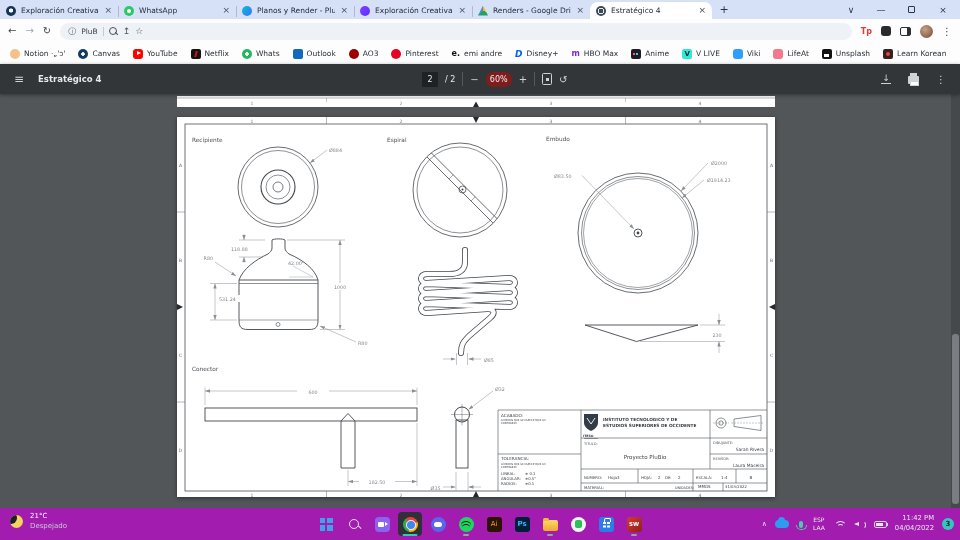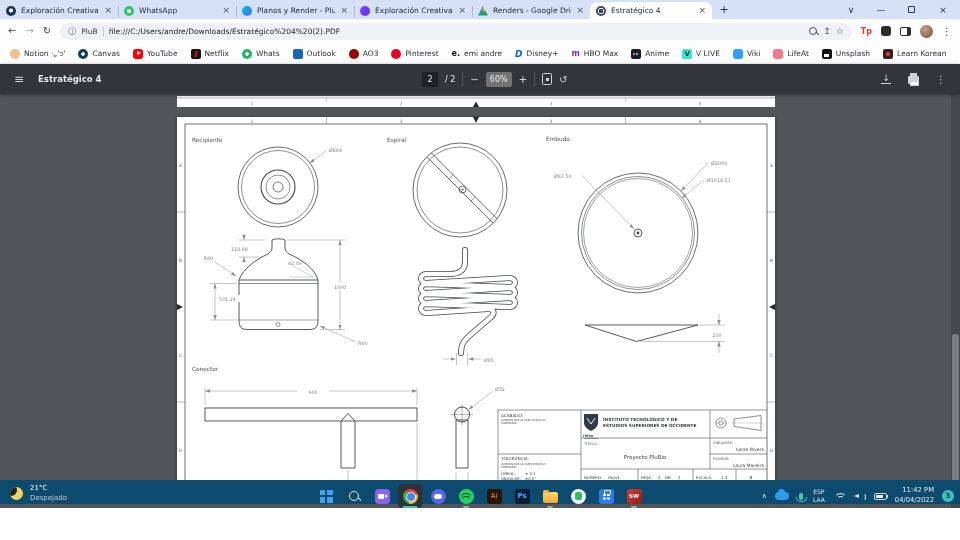--- a/index.html
+++ b/index.html
@@ -75,41 +75,41 @@
   .bi-learnkorean::after{content:"";position:absolute;left:3px;top:3px;width:4px;height:4px;border-radius:50%;background:#d44}
   .bm-more{margin-left:auto;color:#4a5058;font-size:9px}
 
   
   .pdfbar{position:absolute;left:0;top:64px;width:960px;height:30px;background:#323639;color:#e8eaed;display:flex;align-items:center;padding:0 14px;box-shadow:0 1px 4px rgba(0,0,0,.4);z-index:3}
   .pdf-menu{font-size:12px;color:#d0d3d6}
   .pdf-title{font-size:8.5px;font-weight:bold;margin-left:14px}
   .pdf-center{position:absolute;left:50%;top:0;height:30px;transform:translateX(-58px);display:flex;align-items:center;gap:7px;font-size:8px}
   .pagebox{background:#1f2123;min-width:16px;height:15px;display:flex;align-items:center;justify-content:center;padding:0 3px;border-radius:1px}
   .vdiv{width:1px;height:14px;background:#55595e}
-  .zoombox{background:#737373;min-width:26px;height:15px;display:flex;align-items:center;justify-content:center;border-radius:2px}
+  .zoombox{background:#7f1d1d;min-width:26px;height:15px;display:flex;align-items:center;justify-content:center;border-radius:7px}
   .zbtn{font-size:10px;color:#d0d3d6}
   .fitic{width:10px;height:12px;border:1.2px solid #d0d3d6;border-radius:1.5px;position:relative}
   .fitic::after{content:"";position:absolute;left:2.5px;top:3.5px;width:3px;height:3px;background:#d0d3d6}
   .rotic{font-size:10px;color:#d0d3d6}
   .pdf-right{margin-left:auto;display:flex;align-items:center;gap:17px}
   .dlic{font-size:9px;color:#d0d3d6;border-bottom:1.2px solid #d0d3d6;line-height:1.1;padding:0 1px}
   .printic{width:11px;height:8px;background:#d0d3d6;border-radius:1px;position:relative;margin-top:2px}
   .printic::before{content:"";position:absolute;left:2px;top:-3px;width:7px;height:3px;background:#d0d3d6}
   .printic::after{content:"";position:absolute;left:2px;bottom:-2px;width:7px;height:3px;background:#fff;border:1px solid #d0d3d6}
 
   
   .content{position:absolute;left:0;top:94px;width:960px;height:414px;background:#525659;overflow:hidden}
   .sliver{position:absolute;left:177px;top:2px;width:598px;height:11px;background:#fff}
   .page{position:absolute;left:177px;top:23px;width:598px;height:380px;background:#fff;box-shadow:0 1px 4px rgba(0,0,0,.45)}
   .vscroll{position:absolute;right:0;top:0;width:9px;height:414px;background:#46494c}
   .vthumb{position:absolute;left:1px;width:7px;border-radius:3px;background:#7a7e82;top:240px;height:170px}
   svg{display:block;font-family:"DejaVu Sans","Liberation Sans",sans-serif}
 
   
-  .taskbar{position:absolute;left:0;top:480px;width:960px;height:24px;background:#0c4a6e;color:#fff}
+  .taskbar{position:absolute;left:0;top:508px;width:960px;height:32px;background:#a21caf;color:#fff}
   .weather{position:absolute;left:10px;top:4px;display:flex;align-items:center;gap:7px}
   .moon{width:13px;height:13px;border-radius:50%;background:#f5d262;position:relative;overflow:hidden}
   .moon::after{content:"";position:absolute;left:-5px;top:-3px;width:12px;height:12px;border-radius:50%;background:#1d2025}
   .wtemp{font-size:7px;line-height:1.4}
   .wcond{font-size:7px;color:#c7cbd1;line-height:1.4}
   .apps{position:absolute;left:50%;top:4px;transform:translateX(-50%);display:flex;gap:4px}
   .app{position:relative;width:24px;height:24px;display:flex;align-items:center;justify-content:center}
   .app.active{background:#2e3238;border-radius:4px}
   .run{position:absolute;bottom:0;left:50%;transform:translateX(-50%);width:6px;height:2px;border-radius:1px;background:#9aa0a6}
   .run.teal{width:15px;background:#35c6c0}
@@ -202,21 +202,20 @@
 </div>
 
 <div class="toolbar">
   <span class="navbtn">←</span>
   <span class="navbtn fwd">→</span>
   <span class="navbtn">↻</span>
   <div class="omnibox">
     <span class="omni-info">ⓘ</span>
     <span class="omni-scheme">PluB</span>
     <span class="omni-div"></span>
-    <span class="omni-url">file:///C:/Users/andre/Downloads/Estratégico%204%20(2).PDF</span>
     <span class="mag"></span>
     <span class="omni-ic">↥</span>
     <span class="omni-ic">☆</span>
   </div>
   <span class="ext-tp">Tp</span>
   <span class="ext-dark"></span>
   <span class="sidepanel"></span>
   <span class="avatar"></span>
   <span class="kebab">⋮</span>
 </div>

